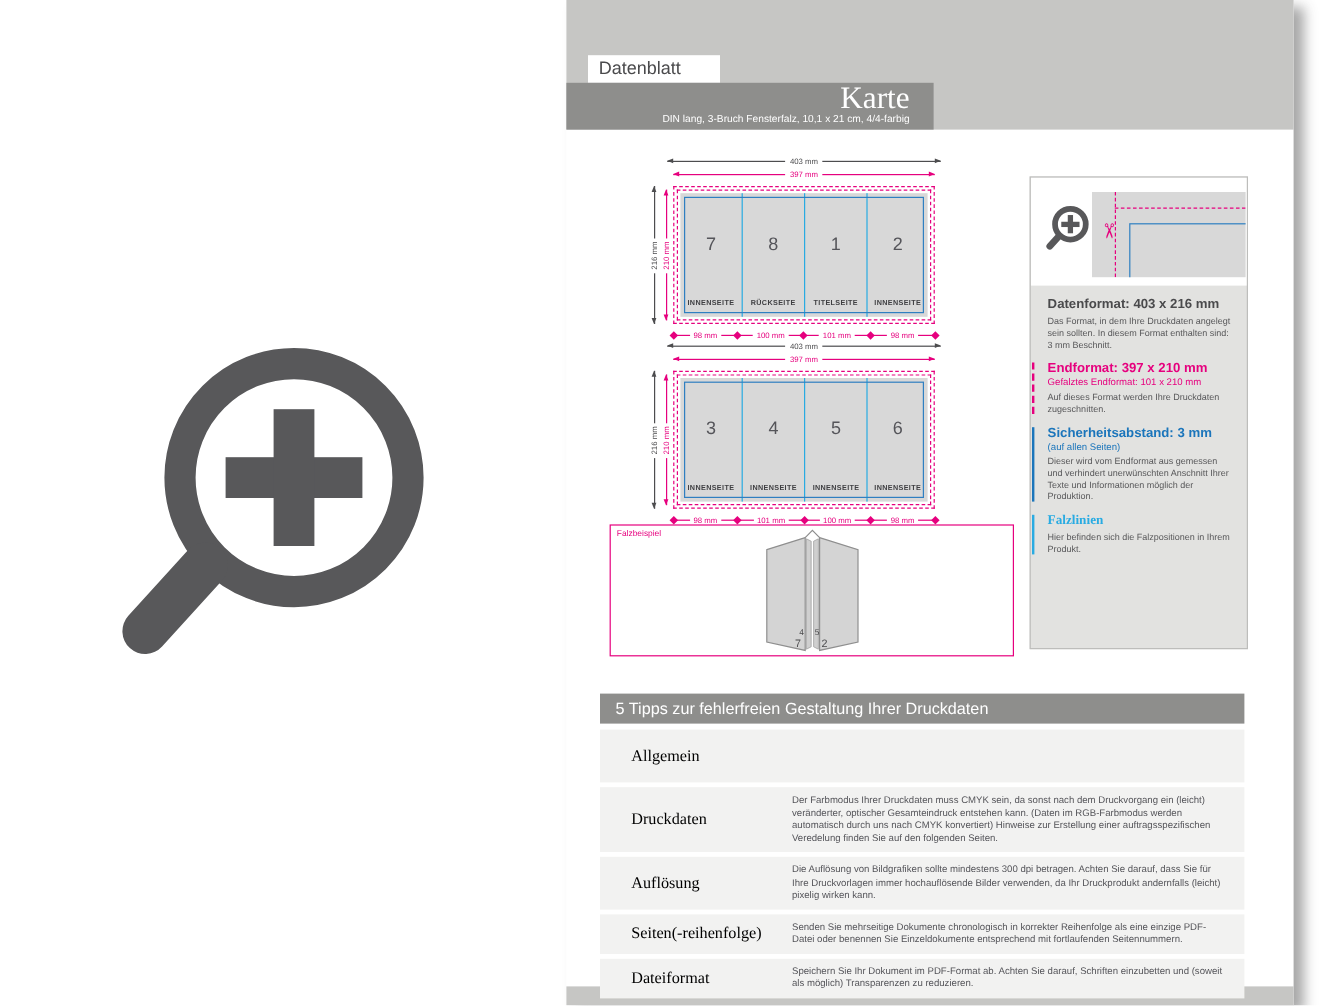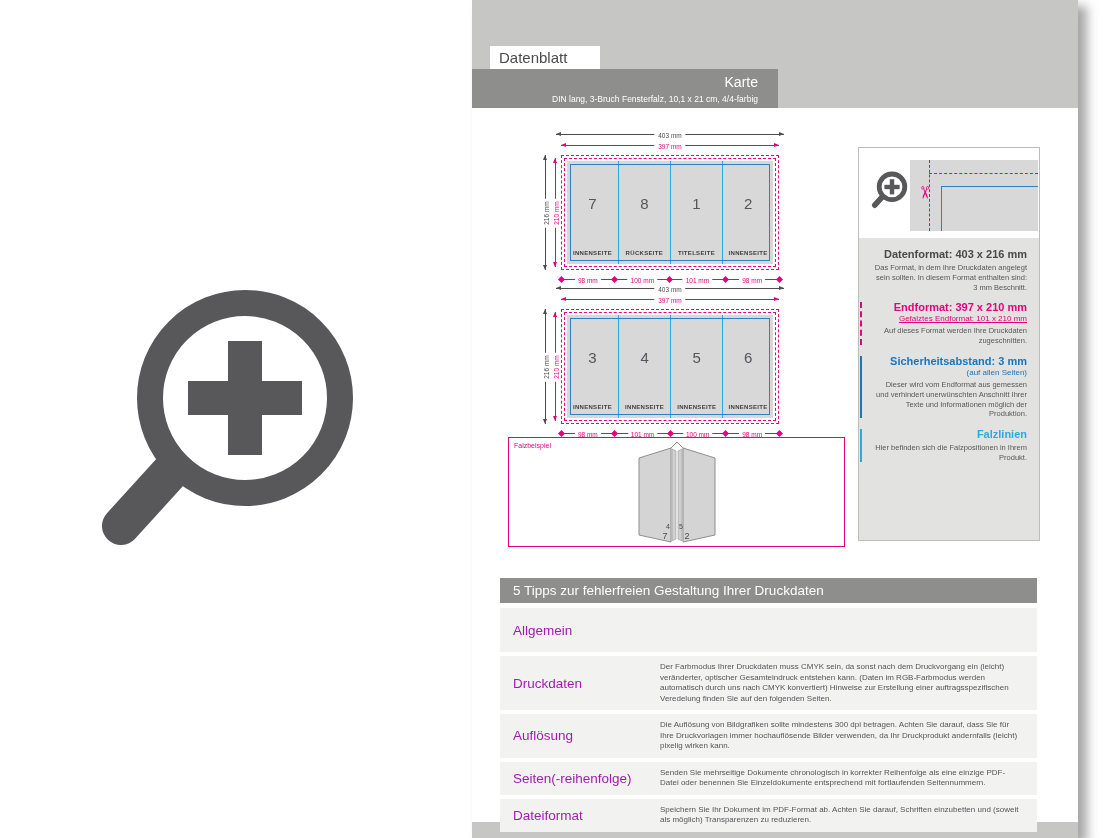--- a/index.html
+++ b/index.html
@@ -7,21 +7,21 @@
          font-family:"Liberation Sans",sans-serif;color:#58585a;}
   
   .sheet{position:absolute;left:472px;top:0;width:606px;height:838px;background:#fff;
          box-shadow:9px 6px 10px rgba(60,60,60,.45);}
   .band-top{position:absolute;left:0;top:0;width:606px;height:108px;background:#c6c6c4;}
   .band-bottom{position:absolute;left:0;top:822px;width:606px;height:16px;background:#c6c6c4;}
   .tab{position:absolute;left:18px;top:46px;width:110px;height:23px;background:#fff;
        font-size:15px;line-height:23px;padding-left:9px;color:#4a4a4c;box-sizing:border-box;}
   .titlebar{position:absolute;left:0;top:69px;width:306px;height:39px;background:#8e8e8c;color:#fff;
             text-align:right;box-sizing:border-box;padding-right:20px;}
-  .titlebar .t1{font-size:14px;line-height:24px;margin-top:1px;}
+  .titlebar .t1{font-size:26px;line-height:24px;margin-top:1px;font-family:Liberation Serif, serif;}
   .titlebar .t2{font-size:8.5px;line-height:11px;}
   
   .dimh{position:absolute;height:7px;}
   .dimh .line{position:absolute;left:0;right:0;top:3px;height:1px;background:currentColor;}
   .dimh .lab{position:absolute;left:50%;top:50%;transform:translate(-50%,-50%);background:#fff;
              padding:0 4px;font-size:6.5px;white-space:nowrap;}
   .dimh .a{position:absolute;top:1px;width:0;height:0;border-top:2.5px solid transparent;border-bottom:2.5px solid transparent;}
   .dimh .a.l{left:0;border-right:5px solid currentColor;}
   .dimh .a.r{right:0;border-left:5px solid currentColor;}
   .dimv{position:absolute;width:7px;}
@@ -53,41 +53,41 @@
   .foldbox svg{position:absolute;left:50%;top:2px;transform:translateX(-50%);}
   
   .infopanel{position:absolute;left:386px;top:147px;width:182px;height:394px;border:1px solid #bdbdbb;
              background:#e2e2e0;box-sizing:border-box;overflow:hidden;}
   .detail{position:absolute;left:0;top:0;right:0;height:90px;background:#fff;}
   .detail-gfx{position:absolute;left:51px;top:12px;right:1px;height:71px;background:#d8d8d8;overflow:hidden;}
   .cutline-h{position:absolute;left:19px;right:0;top:13px;border-top:1.5px dashed #e6007e;}
   .cutline-v{position:absolute;top:0;bottom:0;left:19px;border-left:1.5px dashed #e6007e;}
   .safecorner{position:absolute;left:31px;top:26px;right:-2px;bottom:-2px;border:1px solid #2f7fc1;}
   .scissors{position:absolute;left:7px;top:22px;font-size:17px;color:#e6007e;transform:rotate(90deg);}
-  .infotext{position:absolute;left:0;top:90px;right:0;bottom:0;padding:10px 12px 6px 14px;box-sizing:border-box;text-align:right;}
+  .infotext{position:absolute;left:0;top:90px;right:0;bottom:0;padding:10px 12px 6px 14px;box-sizing:border-box;}
   .iblock{position:relative;margin-bottom:9px;}
   .iblock .edge{position:absolute;left:-13px;top:1px;bottom:1px;width:0;}
   .edge.dash-pink{border-left:2px dashed #e6007e;}
   .edge.solid-blue{border-left:2px solid #1b75bb;}
   .edge.solid-cyan{border-left:2px solid #29abe2;}
   .ititle{font-size:11px;font-weight:bold;line-height:13px;color:#4a4a4c;}
   .ititle.pink{color:#e6007e;}
   .ititle.blue{color:#1b75bb;}
-  .ititle.cyan{color:#29abe2;}
+  .ititle.cyan{color:#29abe2;font-family:Liberation Serif, serif;}
   .isub{font-size:8px;line-height:10px;}
-  .isub.pink{color:#e6007e;text-decoration:underline;}
+  .isub.pink{color:#e6007e;}
   .isub.blue{color:#1b75bb;}
   .ibody{font-size:7.5px;line-height:9.8px;color:#58585a;margin-top:2px;}
   
   .tips{position:absolute;left:28px;top:578px;width:537px;}
   .tips-header{height:25px;background:#8e8e8c;color:#fff;font-size:13.5px;line-height:25px;
                padding-left:13px;box-sizing:border-box;margin-bottom:5px;}
   .trow{display:flex;background:#f2f2f1;margin-bottom:4px;}
-  .tlabel{width:160px;box-sizing:border-box;padding-left:13px;font-size:13.5px;color:#a21caf;
-          display:flex;align-items:center;}
+  .tlabel{width:160px;box-sizing:border-box;padding-left:26px;font-size:13.5px;color:#000000;
+          display:flex;align-items:center;font-family:Liberation Serif, serif;}
   .ttext{flex:1;font-size:8px;line-height:10.5px;color:#55555a;padding:6px 14px 6px 0;
          display:flex;align-items:center;}
   
   .bigzoom{position:absolute;left:95px;top:278px;}
 </style>
 </head>
 <body>
 
 <div class="stage">
 

